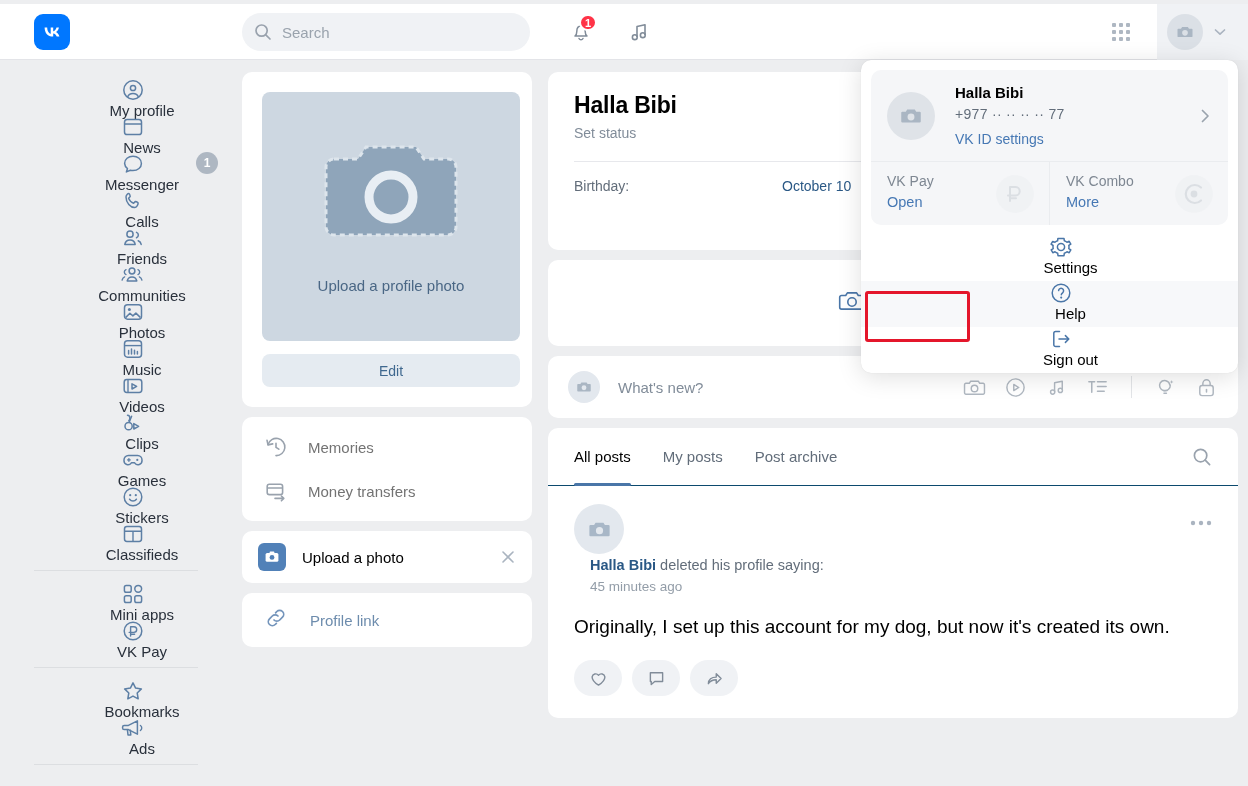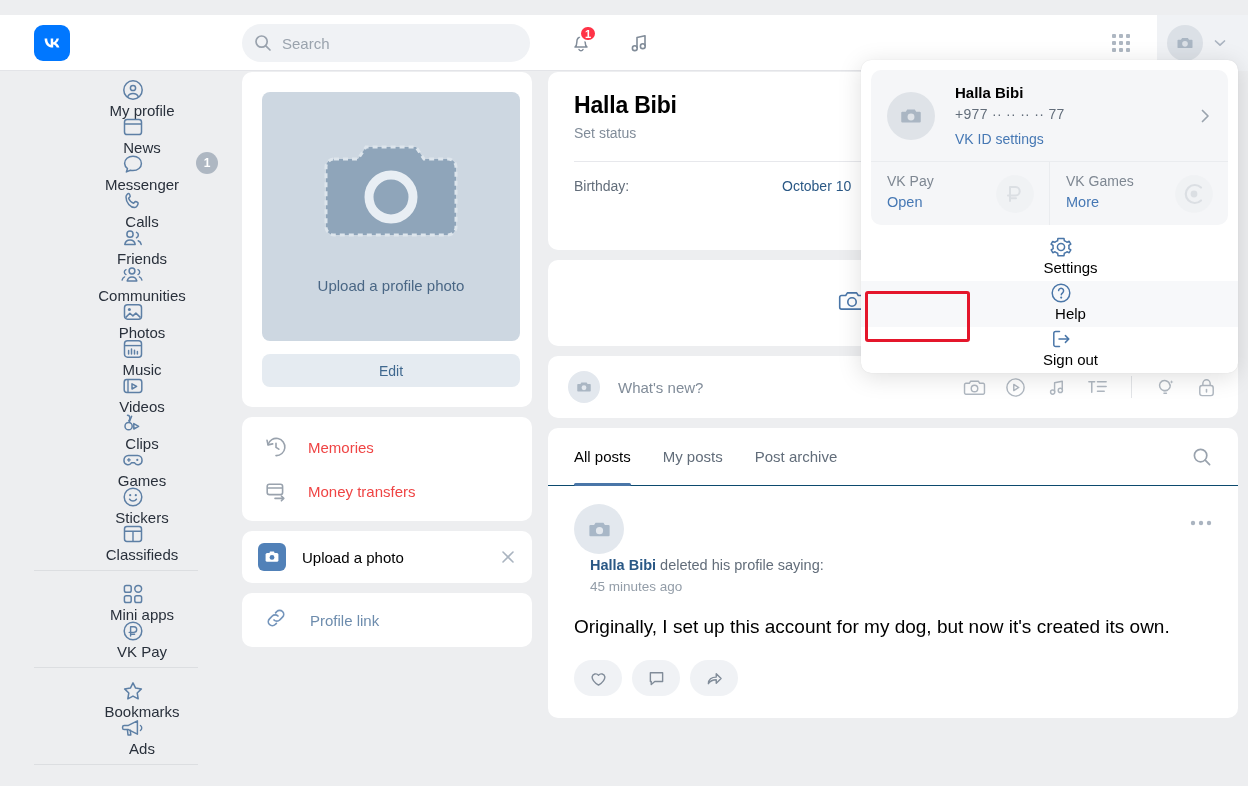--- a/index.html
+++ b/index.html
@@ -5,21 +5,21 @@
   * { box-sizing: border-box; margin:0; padding:0; }
   html,body {
     width:1248px; height:786px;
     background:#edeef0;
     font-family:"Liberation Sans", sans-serif;
     overflow:hidden;
     color:#000;
   }
   
   .header{
-    position:absolute; left:0; top:15px; width:1248px; height:56px;
+    position:absolute; left:0; top:4px; width:1248px; height:56px;
     background:#fff; border-bottom:1px solid #e3e4e8;
     z-index:40;
   }
   .vk-logo{
     position:absolute; left:34px; top:10px; width:36px; height:36px;
     background:#0077ff; border-radius:9px;
     display:flex; align-items:center; justify-content:center;
   }
   .vk-logo svg{ display:block; }
   .search-box{
@@ -95,21 +95,21 @@
   .photo-ph .up-txt{ font-size:15px; color:#4a6785; }
   .edit-btn{
     margin-top:13px; width:258px; height:33px; border-radius:8px;
     background:#e5ebf1; color:#3f688f; font-size:14px;
     display:flex; align-items:center; justify-content:center; cursor:pointer;
   }
   .link-row{
     display:flex; align-items:center; height:44px; padding-left:22px; cursor:pointer;
   }
   .link-row .li{ width:24px; height:24px; display:flex; align-items:center; justify-content:center; flex:none;}
-  .link-row .lt{ margin-left:20px; font-size:15px; color:#ef4444; }
+  .link-row .lt{ margin-left:20px; font-size:15px; color:#737373; }
   .upload-card{ display:flex; align-items:center; height:52px; padding:0 16px; cursor:pointer;}
   .up-sq{
     width:28px; height:28px; border-radius:6px; background:#5181b8;
     display:flex; align-items:center; justify-content:center; flex:none;
   }
   .up-lbl{ margin-left:16px; font-size:15px; color:#000; flex:1; }
   .x-close{ cursor:pointer; display:flex; }
   .plink-card{ display:flex; align-items:center; height:54px; padding:0 22px; cursor:pointer;}
   .plink-lbl{ margin-left:22px; font-size:15px; color:#6d8cad; }
 
@@ -688,21 +688,21 @@
         <div class="pay-t">VK Pay</div>
         <div class="pay-a">Open</div>
         <span class="pay-glyph">
           <svg width="40" height="40" viewBox="0 0 40 40">
               <circle cx="20" cy="20" r="19" fill="#edeff2"></circle>
               <path d="M15 27V13h5.5a4.2 4.2 0 110 8.4H13m2 2.8h6" fill="none" stroke="#c3c9d0" stroke-width="2" stroke-linecap="round" stroke-linejoin="round"></path>
             </svg>
         </span>
       </div>
       <div class="pay-cell">
-        <div class="pay-t">VK Games</div>
+        <div class="pay-t">VK Combo</div>
         <div class="pay-a">More</div>
         <span class="pay-glyph">
           <svg width="40" height="40" viewBox="0 0 40 40">
               <circle cx="20" cy="20" r="19" fill="#edeff2"></circle>
               <path d="M27 13.5A9 9 0 1027 26.5" fill="none" stroke="#c3c9d0" stroke-width="2.2" stroke-linecap="round"></path>
               <circle cx="20" cy="20" r="3.4" fill="#c3c9d0"></circle>
             </svg>
         </span>
       </div>
     </div>

